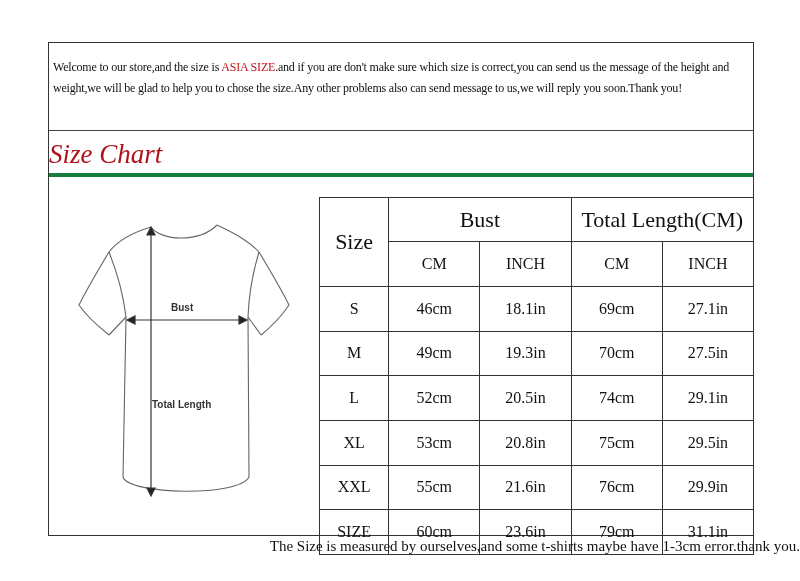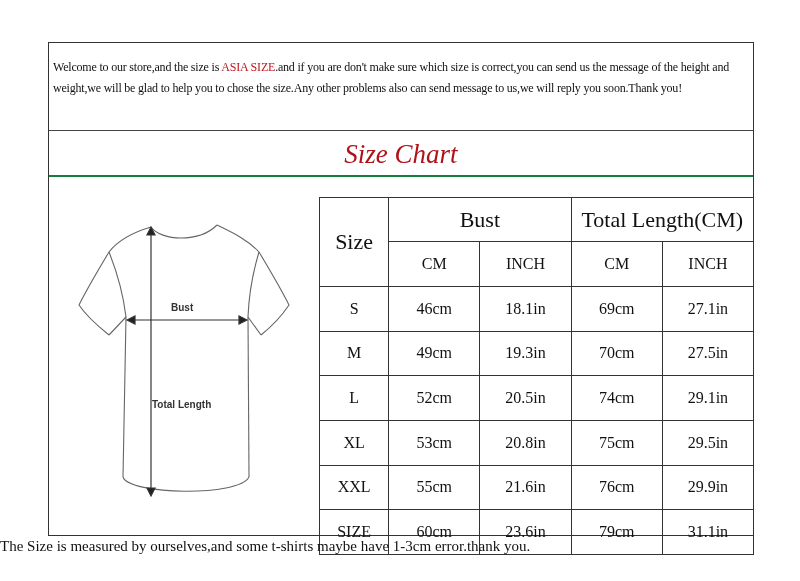--- a/index.html
+++ b/index.html
@@ -6,32 +6,32 @@
   body { width: 800px; height: 581px; position: relative; overflow: hidden;
          font-family: "Liberation Serif", "DejaVu Serif", serif; color: #111; }
   .frame { position: absolute; left: 48px; top: 42px; width: 706px; height: 494px;
            border: 1px solid #333; box-sizing: border-box; }
   .notice { position: absolute; left: 0; top: 0; width: 704px; height: 88px;
             border-bottom: 1px solid #444; box-sizing: border-box;
             font-size: 12px; line-height: 21px; text-align: left;
             padding: 14px 4px 0 4px; letter-spacing: -0.2px; }
   .notice .red { color: #c0141c; }
   .title-row { position: absolute; left: 0; top: 88px; width: 704px; height: 46px;
-               border-bottom: 2px solid #15803d; box-sizing: border-box; text-align: center; }
+               border-bottom: 4px solid #15803d; box-sizing: border-box; }
   .title-row span { font-style: italic; color: #b0121a; font-size: 27px; line-height: 46px; }
   .diagram { position: absolute; left: 0; top: 134px; width: 270px; height: 358px; }
   .diagram svg { position: absolute; left: 0; top: 0; }
   .diagram .lbl { position: absolute; font-family: "Liberation Sans", "DejaVu Sans", sans-serif;
                   font-weight: bold; font-size: 10px; color: #333; }
   table.sizes { position: absolute; left: 270px; top: 134px; border-collapse: collapse;
                 width: 435px; height: 358px; margin-top: 20px; }
   table.sizes td { border: 1px solid #333; text-align: center; font-size: 16px;
                    padding: 0; white-space: nowrap; }
   table.sizes td.hdr { font-size: 22px; }
-  .footer { position: absolute; left: 0; top: 538px; width: 800px; text-align: left;
+  .footer { position: absolute; left: 0; top: 538px; width: 800px; text-align: right;
             font-size: 15px; }
 </style>
 </head>
 <body>
 
 <div class="frame">
   <div class="notice">
     <span>Welcome to our store,and the size is </span><span class="red">ASIA SIZE</span><span>.and if you are don't make sure which size is correct,you can send us the message of the height and weight,we will be glad to help you to chose the size.Any other problems also can send message to us,we will reply you soon.Thank you!</span>
   </div>
 

